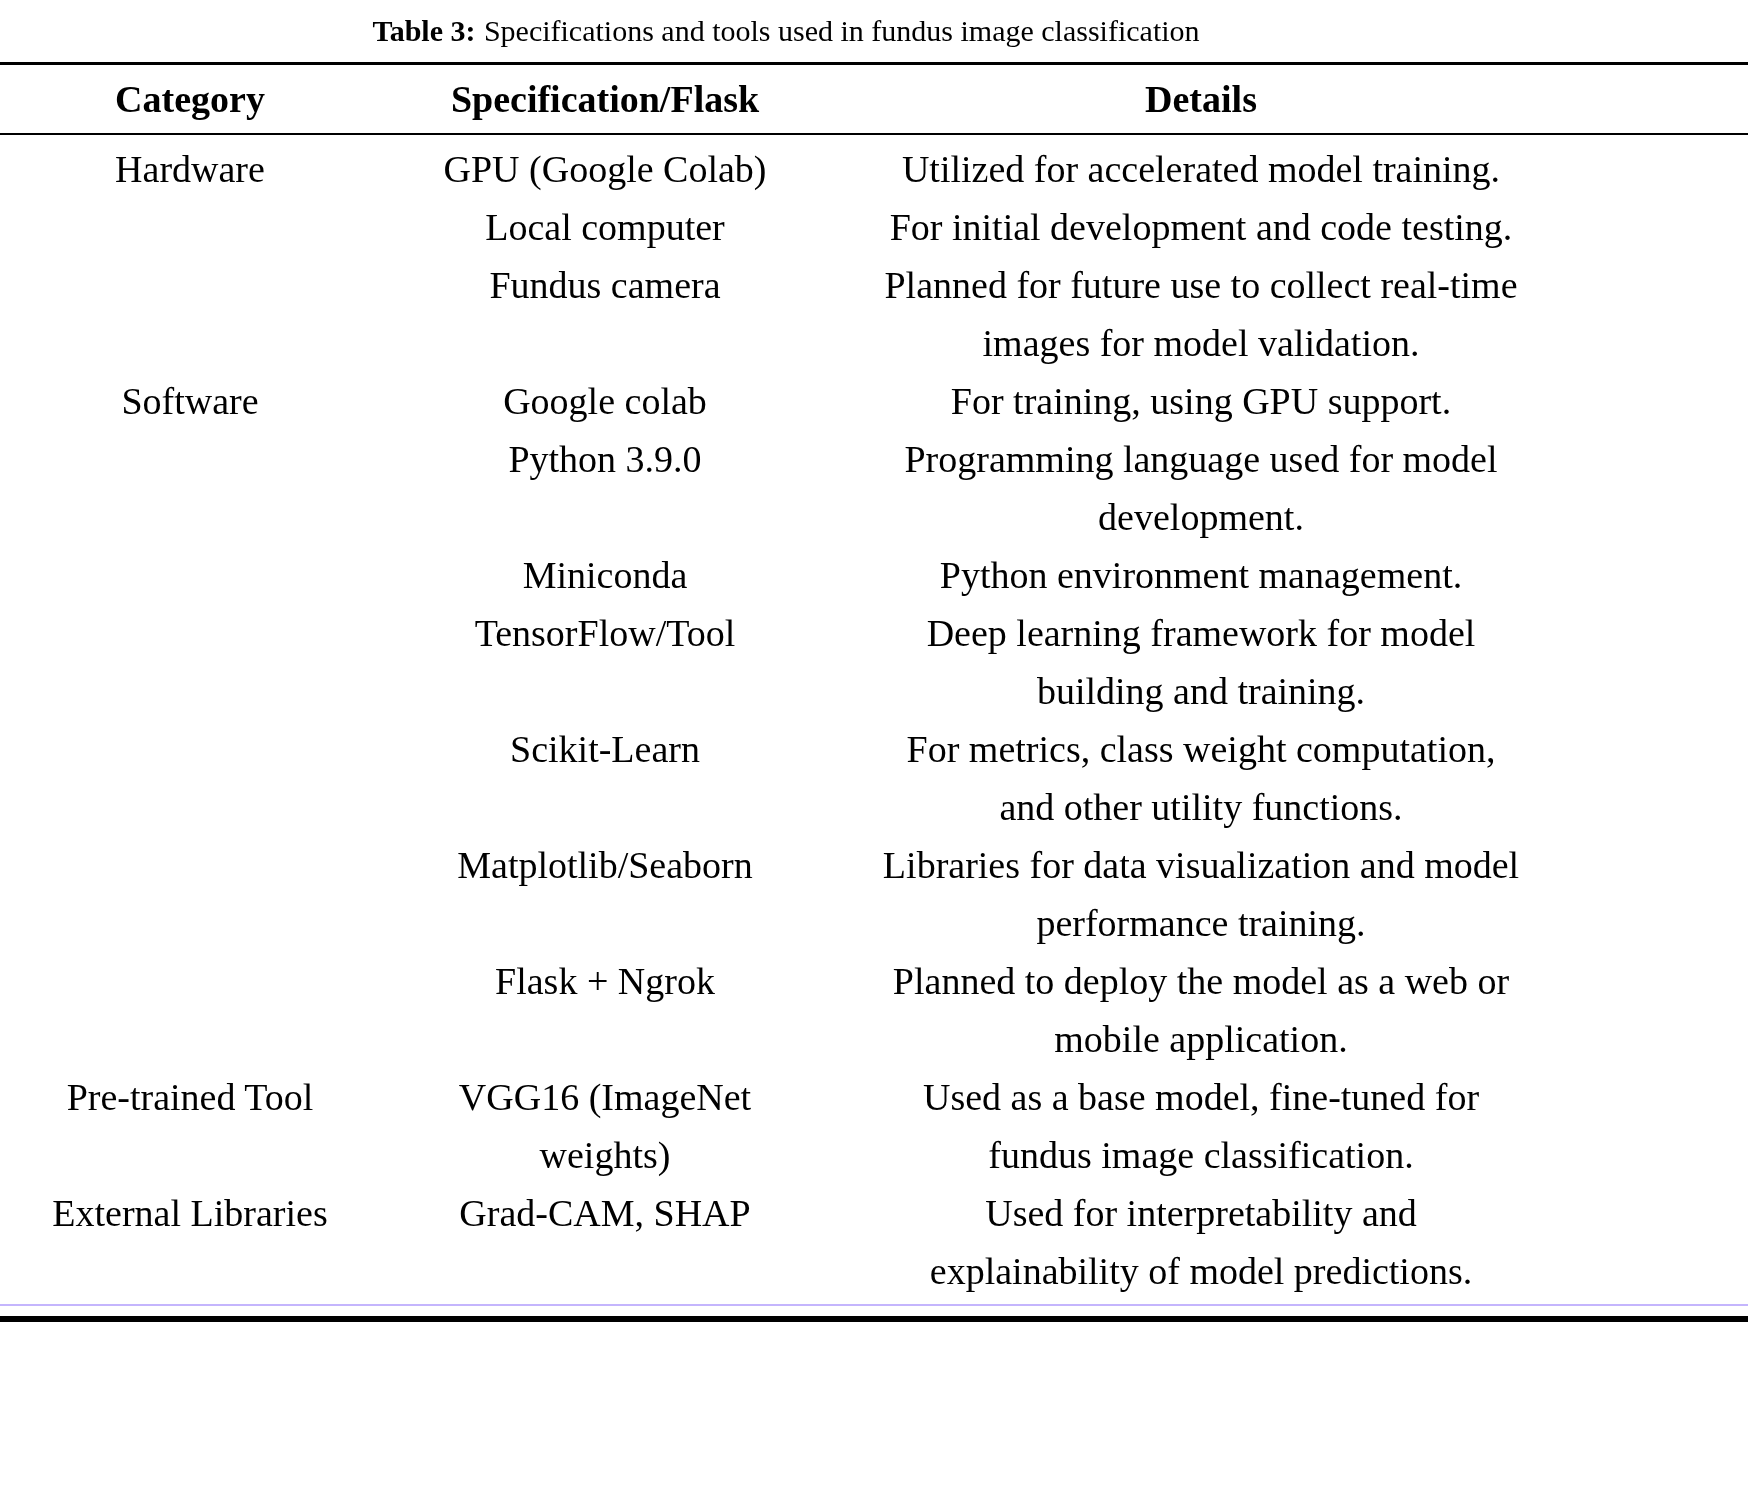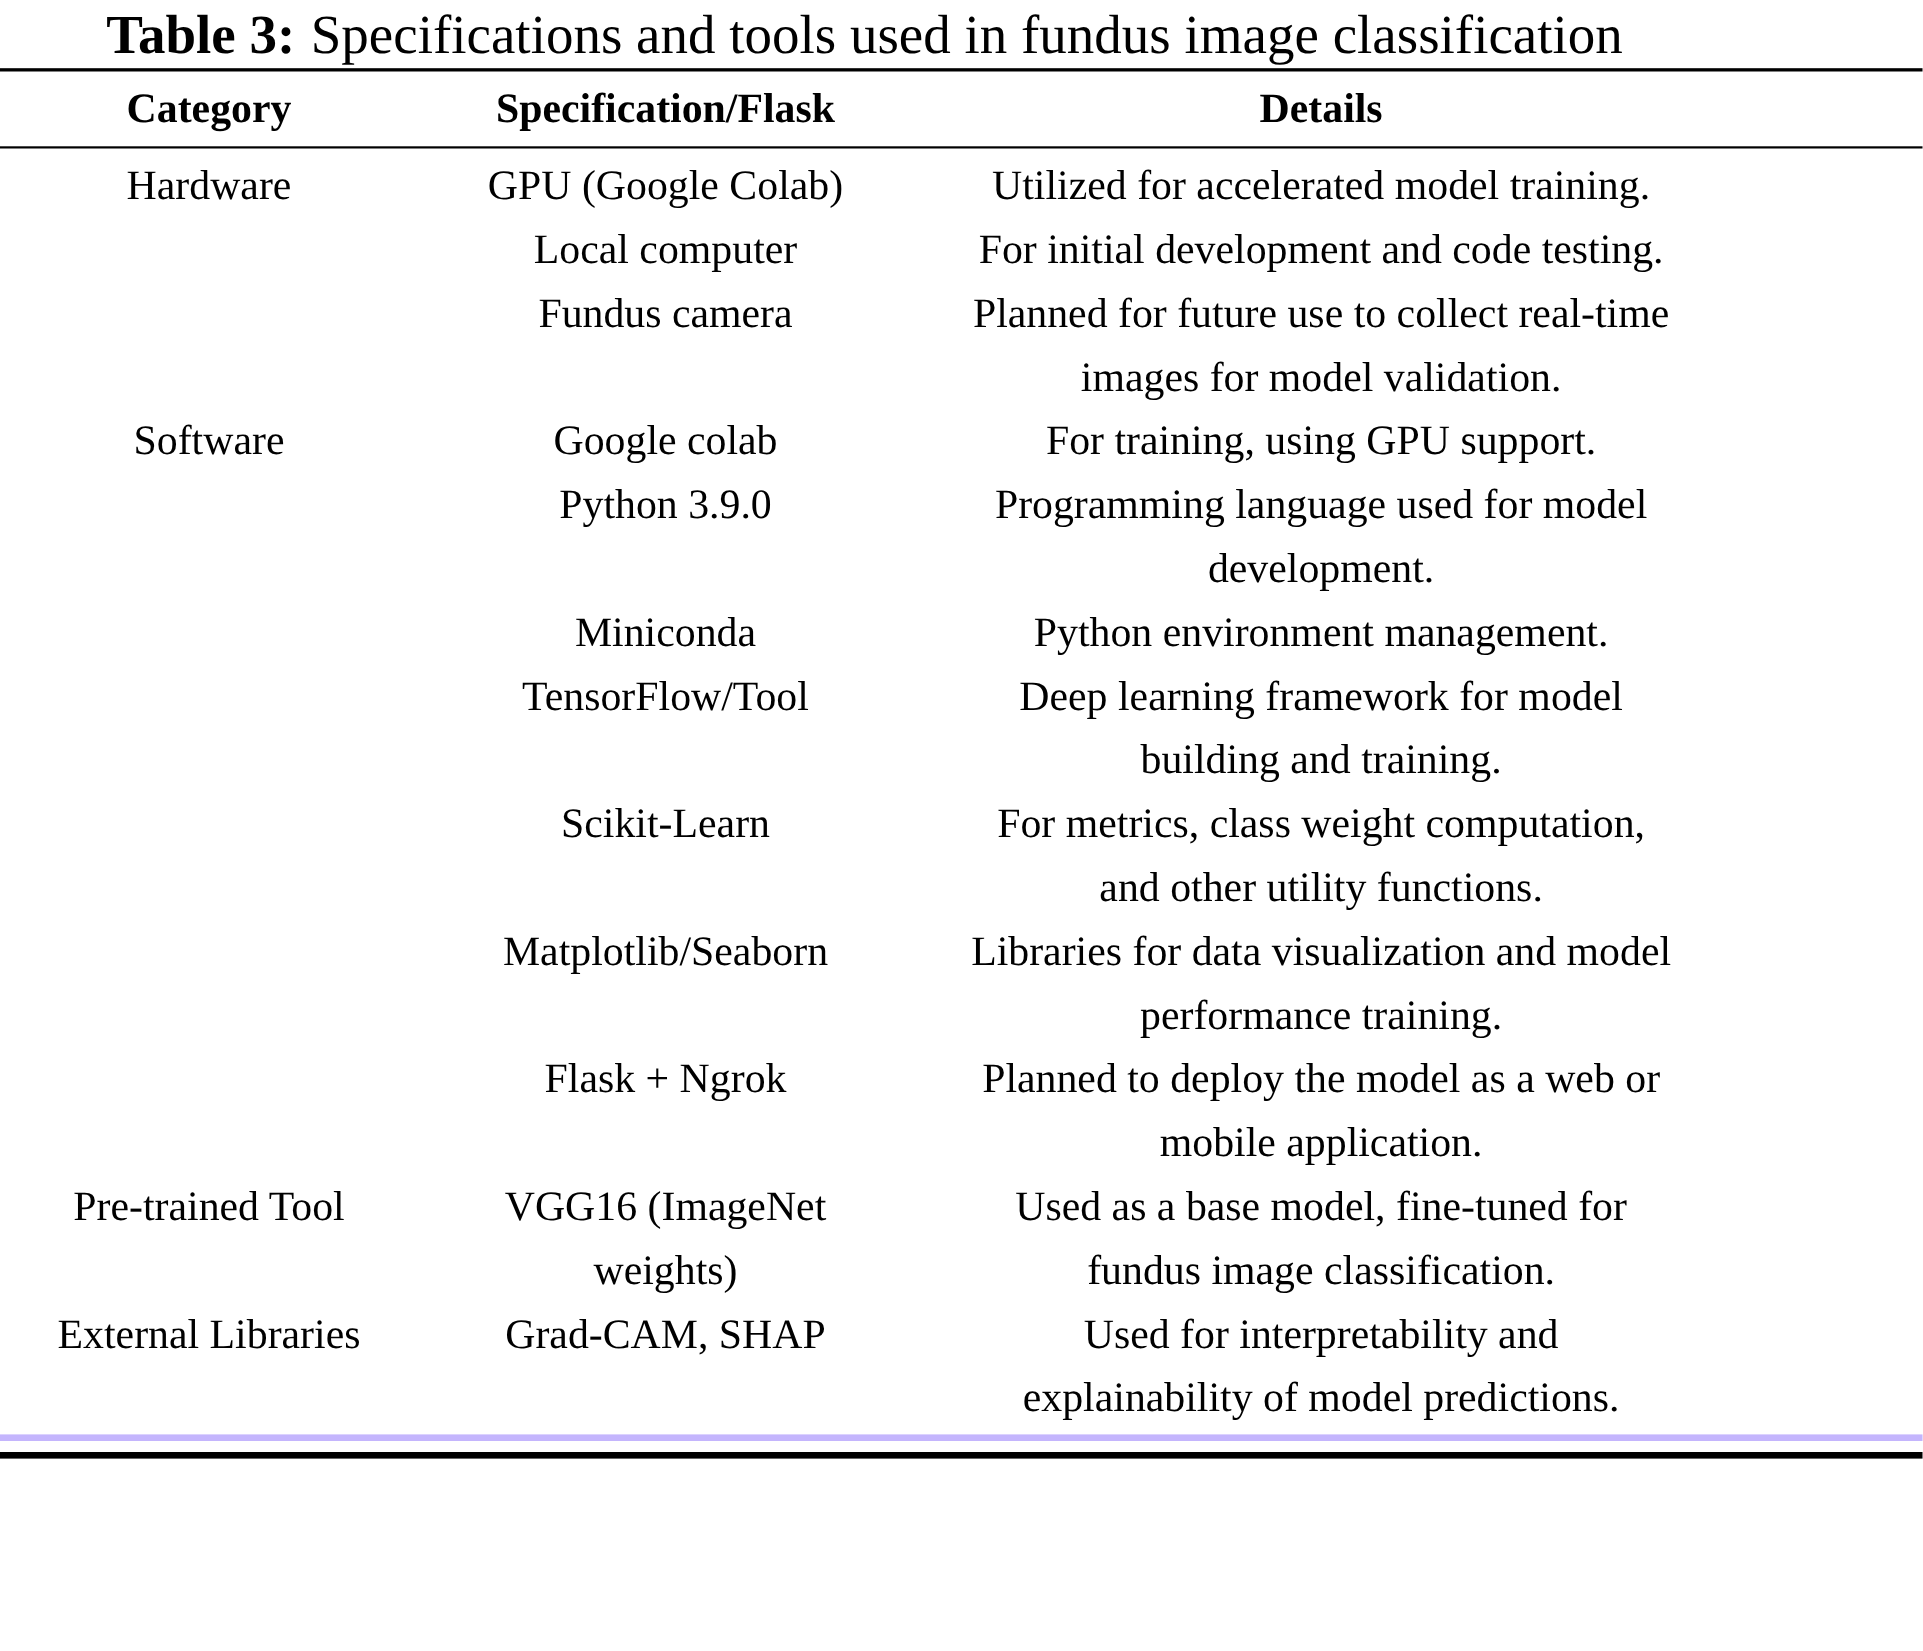--- a/index.html
+++ b/index.html
@@ -10,35 +10,35 @@
     -webkit-font-smoothing: antialiased;
   }
   .page {
     width: 1748px;
     min-height: 1501px;
     background: #ffffff;
     overflow: hidden;
   }
   
   .caption {
-    font-size: 50px;
+    font-size: 30px;
     line-height: 44px;
     text-align: center;
     padding: 9px 176px 9px 0;
   }
   .caption .cap-label { font-weight: bold; }
   .caption .cap-text { margin-left: 0.28em; }
 
   
   table.specs {
     width: 100%;
     border-collapse: collapse;
     table-layout: fixed;
     border-top: 3px solid #000000;
-    border-bottom: 6px solid #c4b5fd;
+    border-bottom: 2px solid #c4b5fd;
     font-size: 38px;
     line-height: 58px;
   }
   col.c1 { width: 380px; }
   col.c2 { width: 450px; }
   col.c3 { width: 918px; }
 
   th {
     font-weight: bold;
     font-size: 38px;

